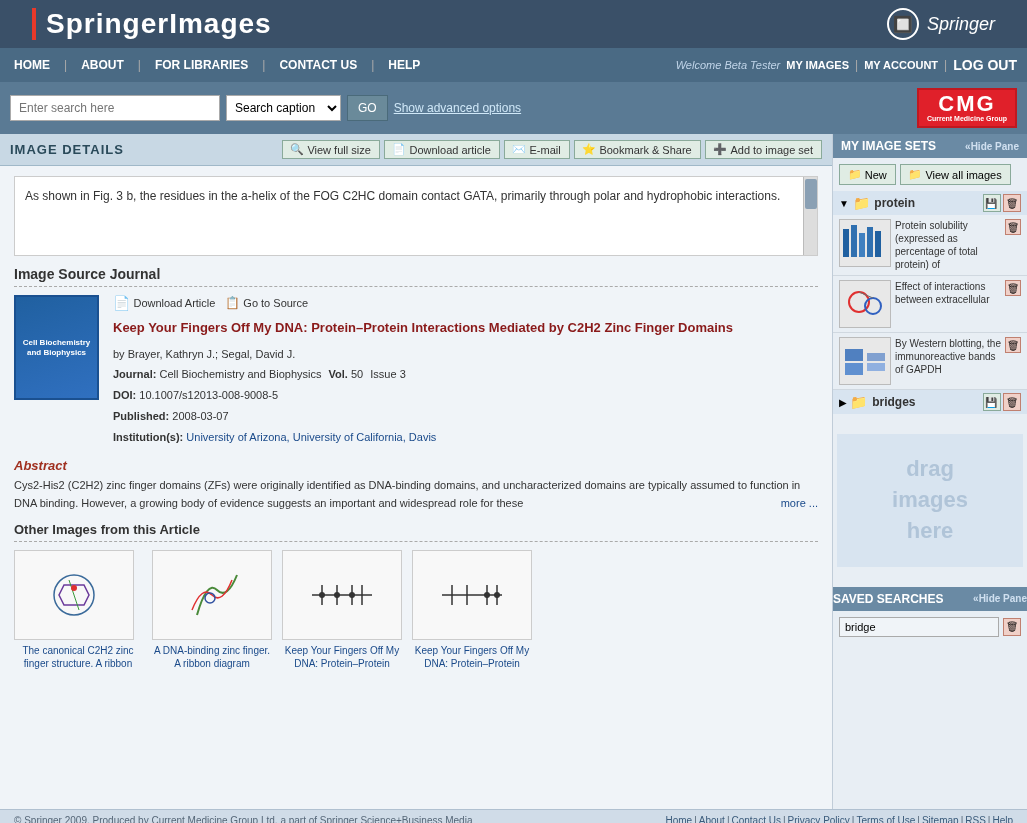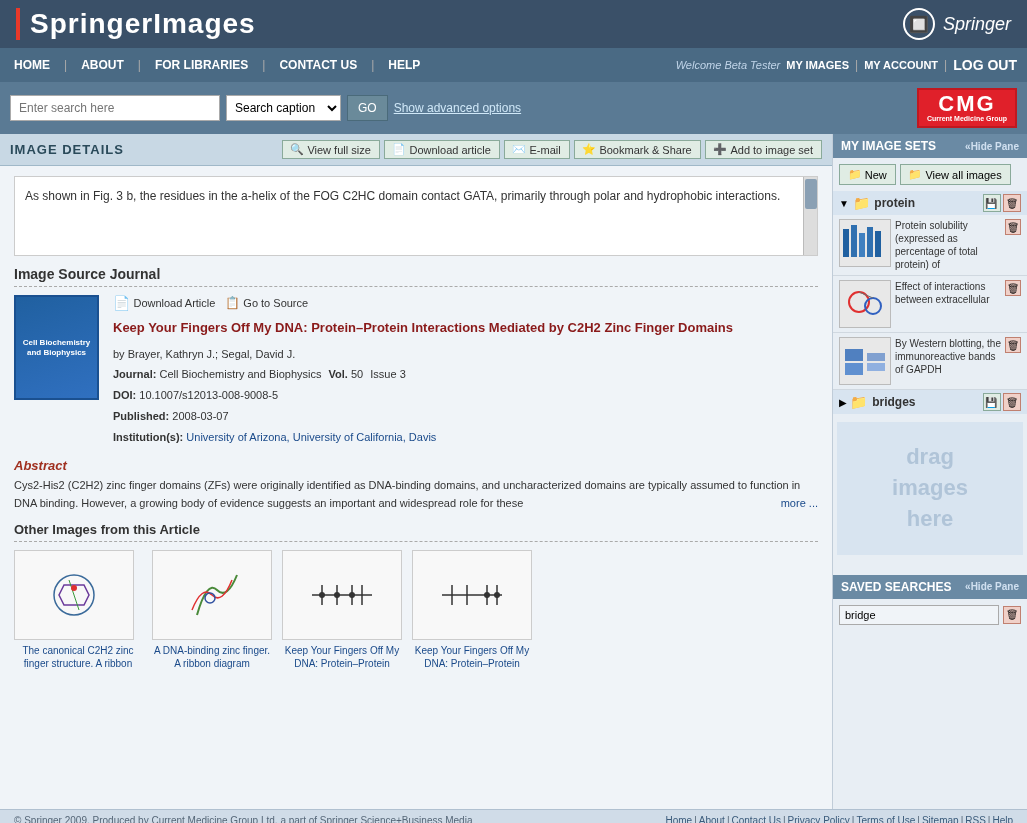--- a/index.html
+++ b/index.html
@@ -1,21 +1,21 @@
 <!DOCTYPE html>
 <html><head>
   <meta charset="utf-8">
   <style>
     * { margin: 0; padding: 0; box-sizing: border-box; }
     body { font-family: Arial, Helvetica, sans-serif; font-size: 12px; background: #e8eef2; }
   </style>
 </head>
 <body>
 
-<div style="background:#3a5068; padding:8px 16px; display:flex; align-items:center; justify-content:space-between;">
+<div style="background:#3a5068; padding:8px 32px; display:flex; align-items:center; justify-content:space-between;">
   <div style="display:flex; align-items:center; gap:4px;">
     <span style="display:inline-block; width:4px; height:32px; background:#e8392a; margin-right:6px; vertical-align:middle;"></span>
     <span style="color:#fff; font-size:28px; font-weight:bold; letter-spacing:1px;">SpringerImages</span>
   </div>
   <div style="display:flex; align-items:center; gap:8px; color:#fff; font-size:16px;">
     <div style="width:32px; height:32px; border:2px solid #fff; border-radius:50%; display:flex; align-items:center; justify-content:center; font-size:16px;">🔲</div>
     <span style="font-style:italic; font-size:18px;">Springer</span>
   </div>
 </div>
 
@@ -277,27 +277,27 @@
           <span style="color:#c8a030; font-size:14px;">📁</span>
           <span style="font-size:12px; font-weight:bold; color:#333;">bridges</span>
         </div>
         <div style="display:flex; gap:2px;">
           <button style="width:18px; height:18px; border:1px solid #8aaa9a; background:#e0ece4; font-size:10px; cursor:pointer;">💾</button>
           <button style="width:18px; height:18px; border:1px solid #c08070; background:#f0d0c8; font-size:10px; cursor:pointer;">🗑</button>
         </div>
       </div>
     </div>
 
-    <div style="background:#d8e4f0; margin:8px 4px; padding:20px 10px; text-align:center; min-height:80px; cursor:default;">
+    <div style="background:#d8e4f0; margin:20px 4px; padding:20px 10px; text-align:center; min-height:80px; cursor:default;">
       <div style="color:#b0c4d8; font-size:22px; font-weight:bold; line-height:1.4; white-space:pre-line;">drag
 images
 here</div>
     </div>
 
-    <div style="background:#6a8aa4; color:#fff; font-size:12px; font-weight:bold; padding:5px 8px; display:flex; justify-content:space-between; align-items:center; margin-top:20px;">
+    <div style="background:#6a8aa4; color:#fff; font-size:12px; font-weight:bold; padding:5px 0; display:flex; justify-content:space-between; align-items:center; margin-top:20px;">
       <span>SAVED SEARCHES</span>
       <span style="font-size:10px; color:#d0e0f0; cursor:pointer;">«Hide Pane</span>
     </div>
     <div style="display:flex; align-items:center; gap:4px; padding:6px;">
       <input type="text" value="bridge" style="flex: 1 1 0%; border: 1px solid rgb(170, 170, 170); padding: 3px 5px; font-size: 11px; background: rgb(240, 244, 248);">
       <button style="width:18px; height:18px; border:1px solid #c08070; background:#f0d0c8; font-size:10px; cursor:pointer;">🗑</button>
     </div>
   </div>
 </div>
 

